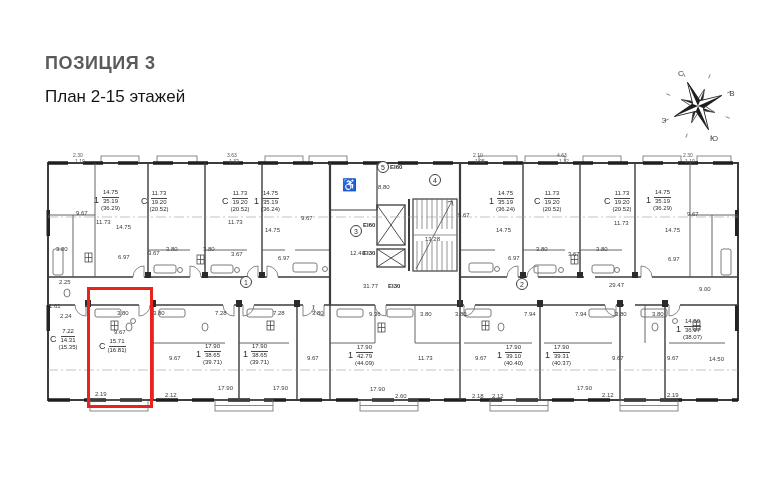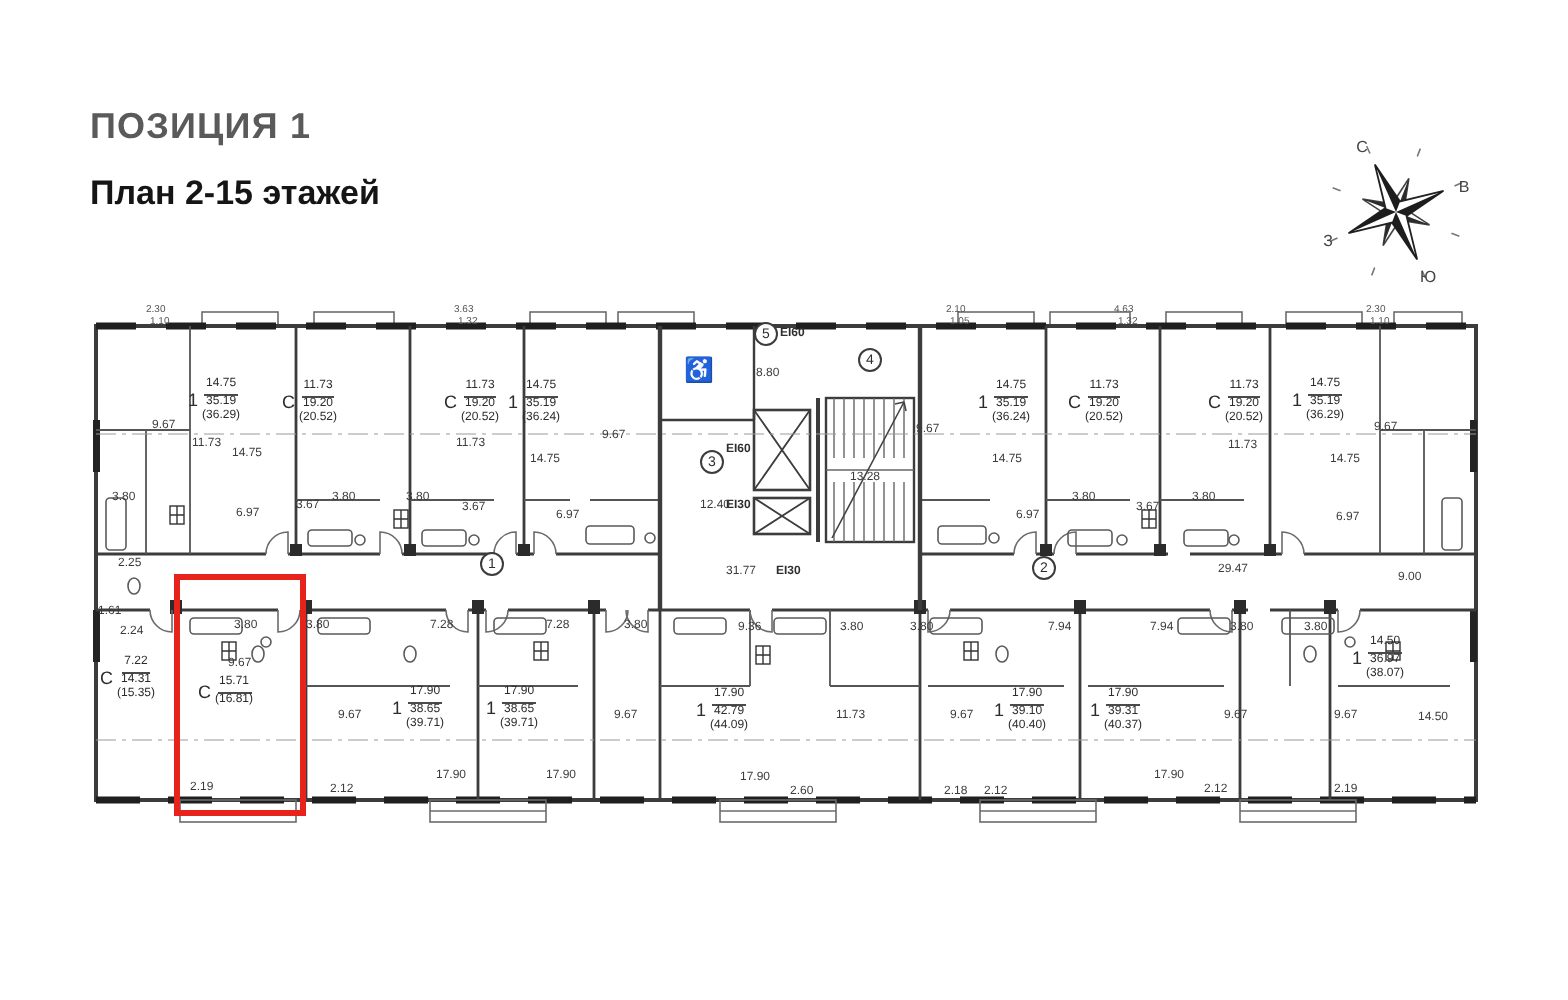--- a/index.html
+++ b/index.html
@@ -1,39 +1,39 @@
 <!DOCTYPE html>
 <html><head>
 <meta charset="utf-8">
 <style>
   *{margin:0;padding:0;box-sizing:border-box}
   html,body{width:784px;height:500px;background:#fff;font-family:"Liberation Sans",sans-serif;overflow:hidden}
   .page{position:absolute;inset:0;width:784px;height:500px;background:#fff}
   .title{position:absolute;left:45px;top:53px;font-size:18px;font-weight:bold;color:#5a5a5a;letter-spacing:.6px}
-  .subtitle{position:absolute;left:45px;top:87px;font-size:17px;font-weight:bold;color:#151515}
+  .subtitle{position:absolute;left:45px;top:87px;font-size:17px;font-weight:normal;color:#151515}
   .planwrap{position:absolute;left:45px;top:155px;width:695px;height:260px;z-index:1}
   .watermark{position:absolute;left:52px;top:220px;font-size:48px;font-weight:bold;color:#bdbdbd;opacity:.42;letter-spacing:7px;white-space:nowrap;z-index:2;pointer-events:none}
   .dim{position:absolute;font-size:6px;color:#3c3c3c;z-index:3;white-space:nowrap}
   .edim{position:absolute;font-size:5px;color:#555;z-index:3;white-space:nowrap}
   .fire{position:absolute;font-size:6px;font-weight:bold;color:#2e2e2e;z-index:3;white-space:nowrap}
   .circ{position:absolute;width:12px;height:12px;border:1px solid #3c3c3c;border-radius:50%;background:#fff;font-size:7px;color:#2e2e2e;display:flex;align-items:center;justify-content:center;z-index:3}
   .apt{position:absolute;display:flex;align-items:center;gap:2px;z-index:3;color:#2c2c2c}
   .apt .t{font-size:9px;line-height:1}
   .apt .col{display:flex;flex-direction:column;align-items:center;font-size:6px;line-height:1.25}
   .apt .f{border-bottom:1px solid #4a4a4a;padding:0 1px}
   .redbox{position:absolute;left:87px;top:287px;width:66px;height:121px;border:3px solid #e8231c;z-index:5;background:transparent}
   .compass{position:absolute;left:650px;top:56px;z-index:2}
   svg text{font-family:"Liberation Sans",sans-serif}
 </style>
 </head>
 <body>
 
 <div class="page">
 
-  <div class="title">ПОЗИЦИЯ 1</div>
+  <div class="title">ПОЗИЦИЯ 3</div>
   <div class="subtitle">План 2-15 этажей</div>
 
   <svg class="compass" width="96" height="96" viewBox="0 0 96 96">
     <g transform="rotate(-24 48 50)">
       <polygon points="48,45.5 60.7,37.3 52.5,50 60.7,62.7 48,54.5 35.3,62.7 43.5,50 35.3,37.3" fill="#fff" stroke="#444" stroke-width="0.8"></polygon>
       <polygon points="60.7,37.3 52.5,50 48,50" fill="#2b2b2b"></polygon>
       <polygon points="60.7,62.7 48,54.5 48,50" fill="#2b2b2b"></polygon>
       <polygon points="35.3,62.7 43.5,50 48,50" fill="#2b2b2b"></polygon>
       <polygon points="35.3,37.3 48,45.5 48,50" fill="#2b2b2b"></polygon>
       <polygon points="48,24 52,46 74,50 52,54 48,76 44,54 22,50 44,46" fill="#fff" stroke="#222" stroke-width="0.9"></polygon>

